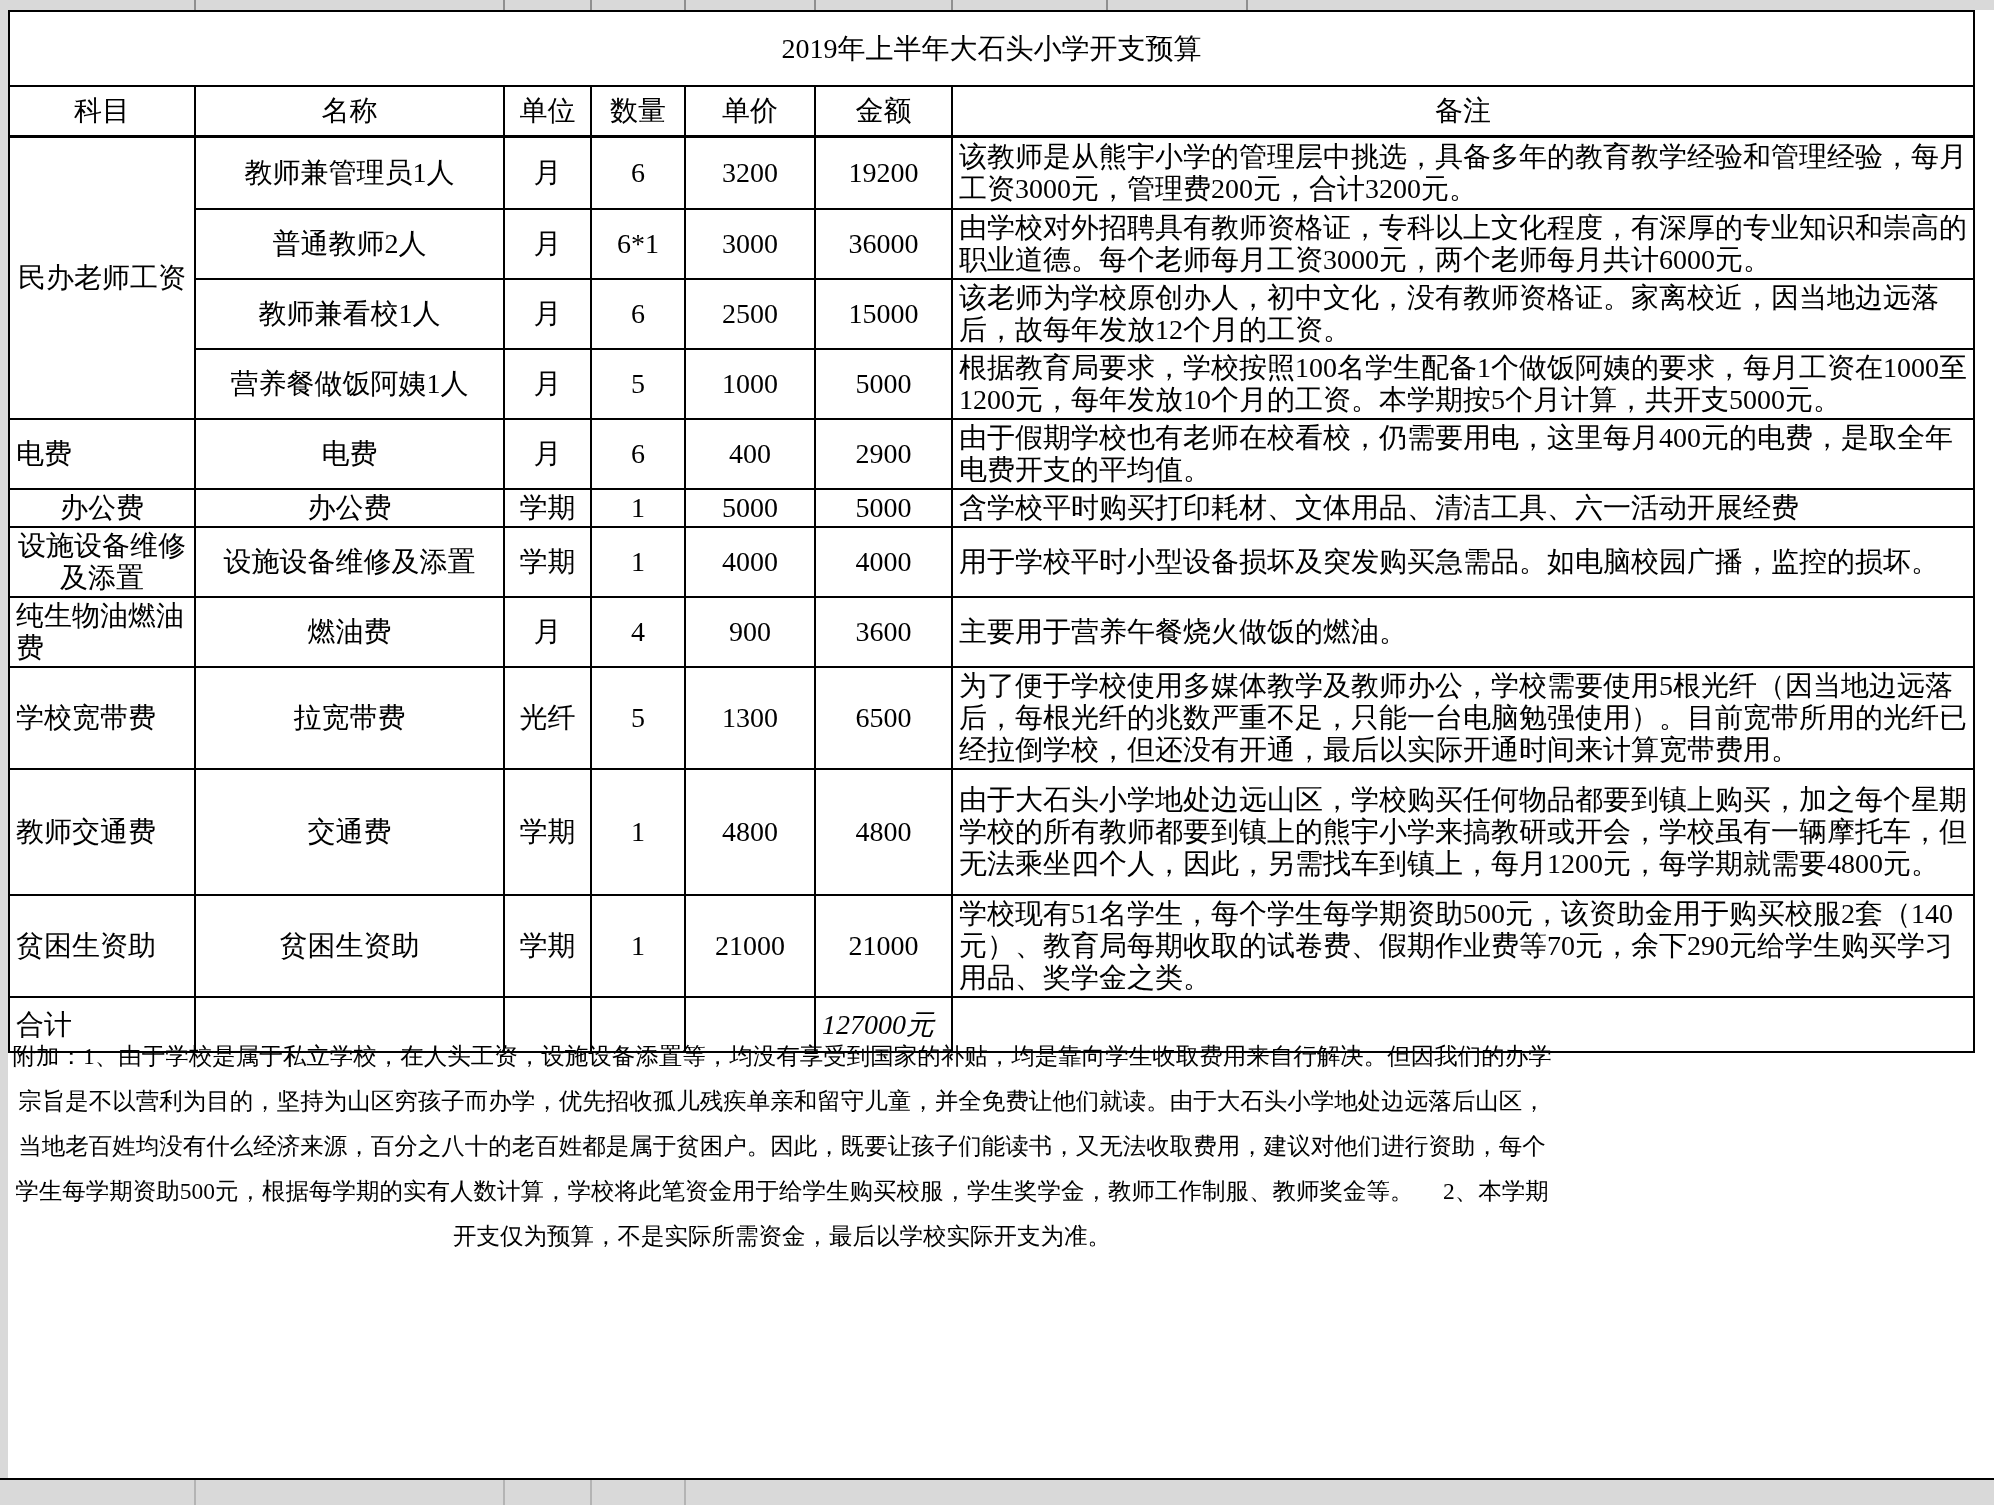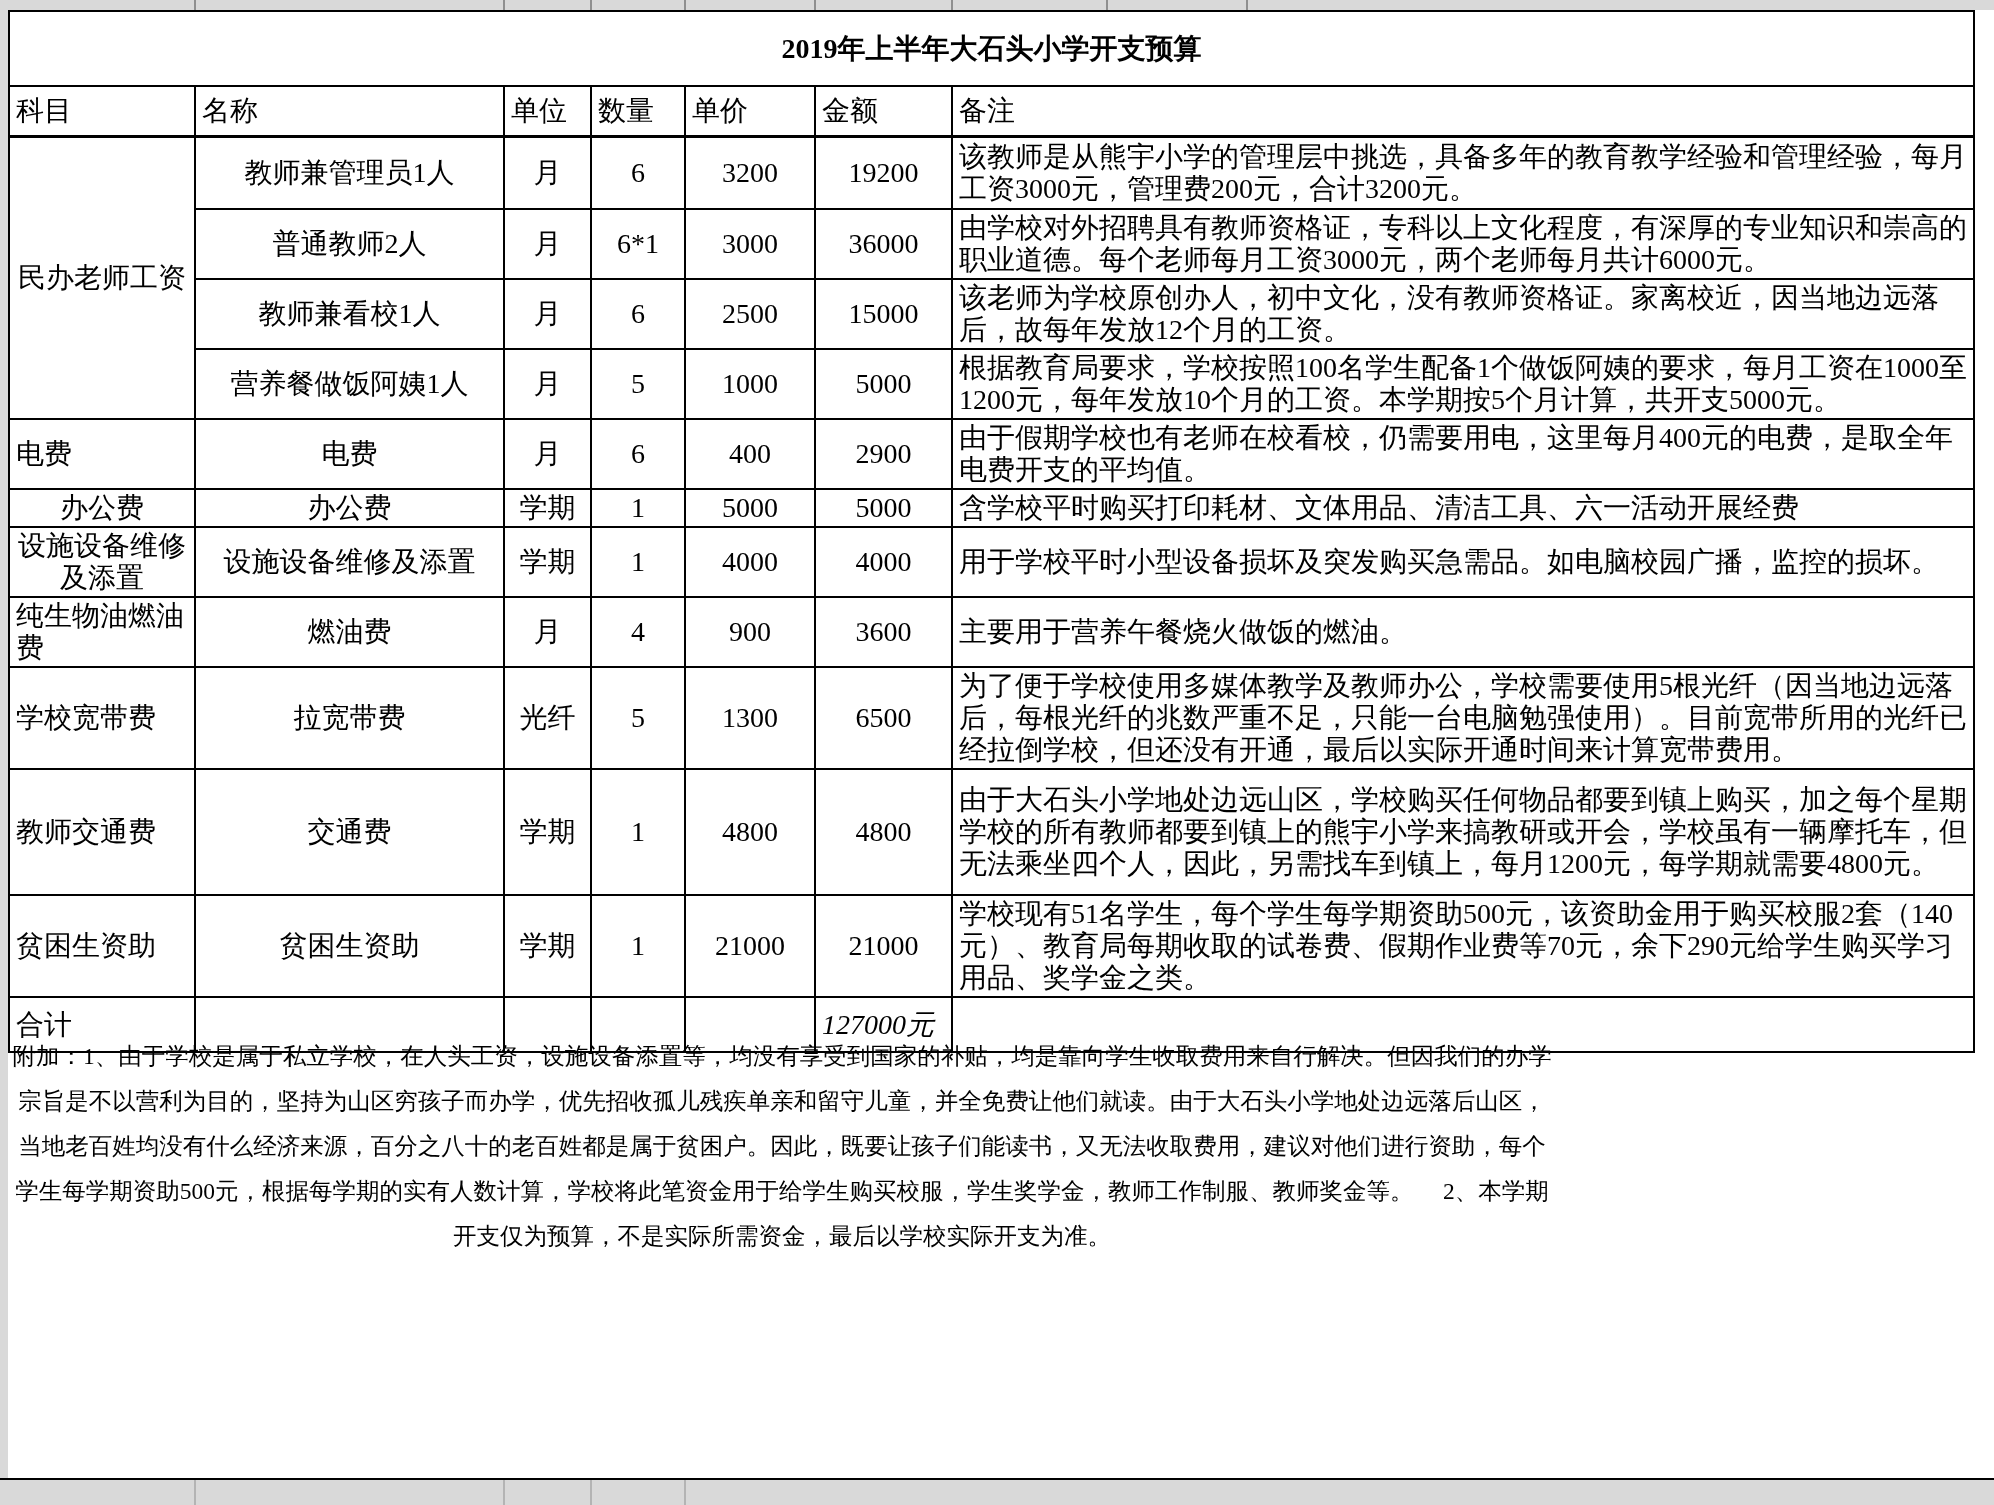--- a/index.html
+++ b/index.html
@@ -31,26 +31,26 @@
     border:2px solid #000;
     vertical-align:middle;
     font-size:28px;
     line-height:32px;
     padding:2px 6px;
     overflow:hidden;
   }
   td.title{
     text-align:center;
     font-size:47px;
-    font-weight:bold;
+    font-weight:normal;
     line-height:56px;
     padding:4px 0;
     margin-top:35px;
   }
-  tr.hrow td{border-bottom:3px solid #000;}
+  tr.hrow td{text-align:center;border-bottom:3px solid #000;}
   td.center{text-align:center;}
   td.left{text-align:left;}
   td.sub-wrap{padding:2px 28px;}
   td.note{
     text-align:left;
     font-size:27px;
     line-height:31px;
     padding:3px 10px 3px 9px;
   }
   td.amount-left{text-align:left;padding-left:8px;font-style:italic;}

